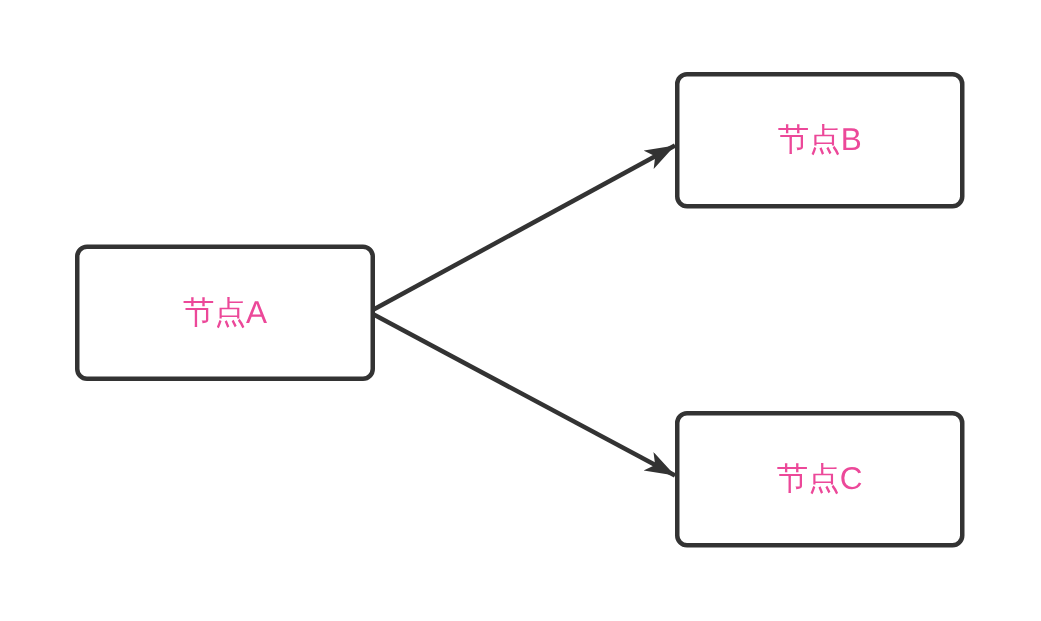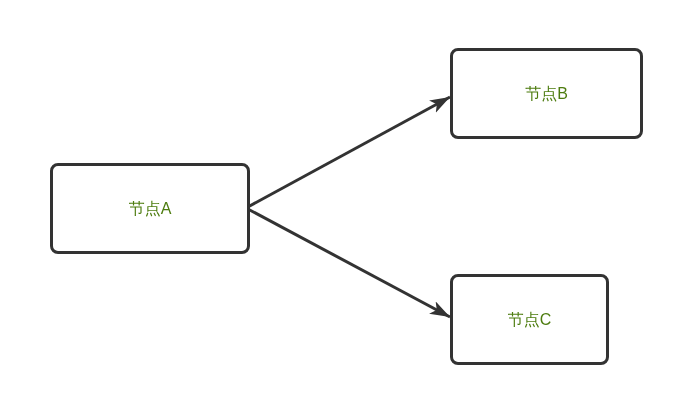--- a/index.html
+++ b/index.html
@@ -25,29 +25,29 @@
     position: absolute;
     box-sizing: border-box;
     background: #ffffff;
     border: 3px solid #333333;
     border-radius: 8px;
     display: flex;
     align-items: center;
     justify-content: center;
   }
   .node-label {
-    color: #4d7c0f;
-    font-size: 16px;
+    color: #ec4899;
+    font-size: 21px;
     line-height: 1;
     white-space: nowrap;
     user-select: none;
   }
   .node-a { left: 50px;  top: 163px; width: 200px; height: 91px; }
   .node-b { left: 450px; top: 48px;  width: 193px; height: 91px; }
-  .node-c { left: 450px; top: 274px; width: 159px; height: 91px; }
+  .node-c { left: 450px; top: 274px; width: 193px; height: 91px; }
 </style>
 </head>
 <body>
 
 <div class="canvas">
 
   <svg class="edges" width="694" height="414" viewBox="0 0 694 414">
     <defs>
       <marker id="arrowhead" markerUnits="userSpaceOnUse" markerWidth="22" markerHeight="16" refX="20" refY="7" orient="auto">
         <path d="M0,0 L20,7 L0,14 L5,7 Z" fill="#333333"></path>

